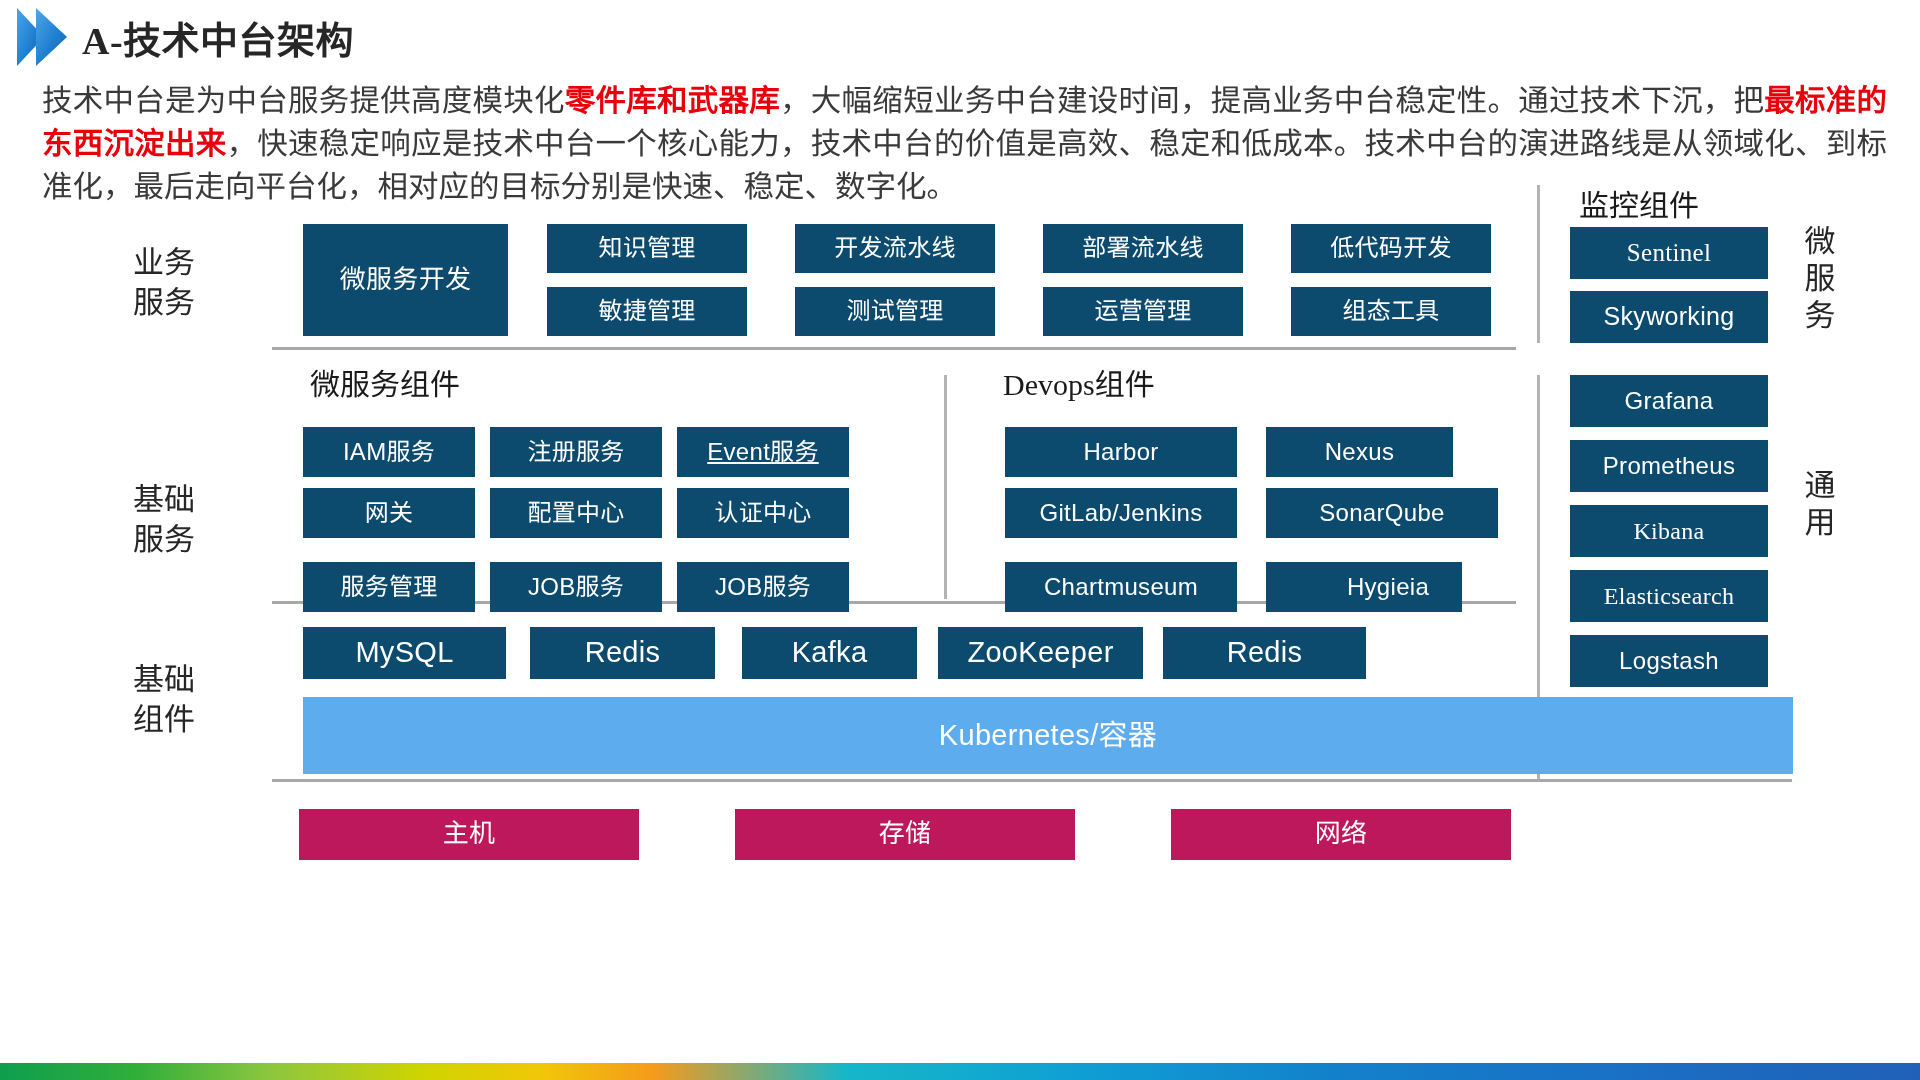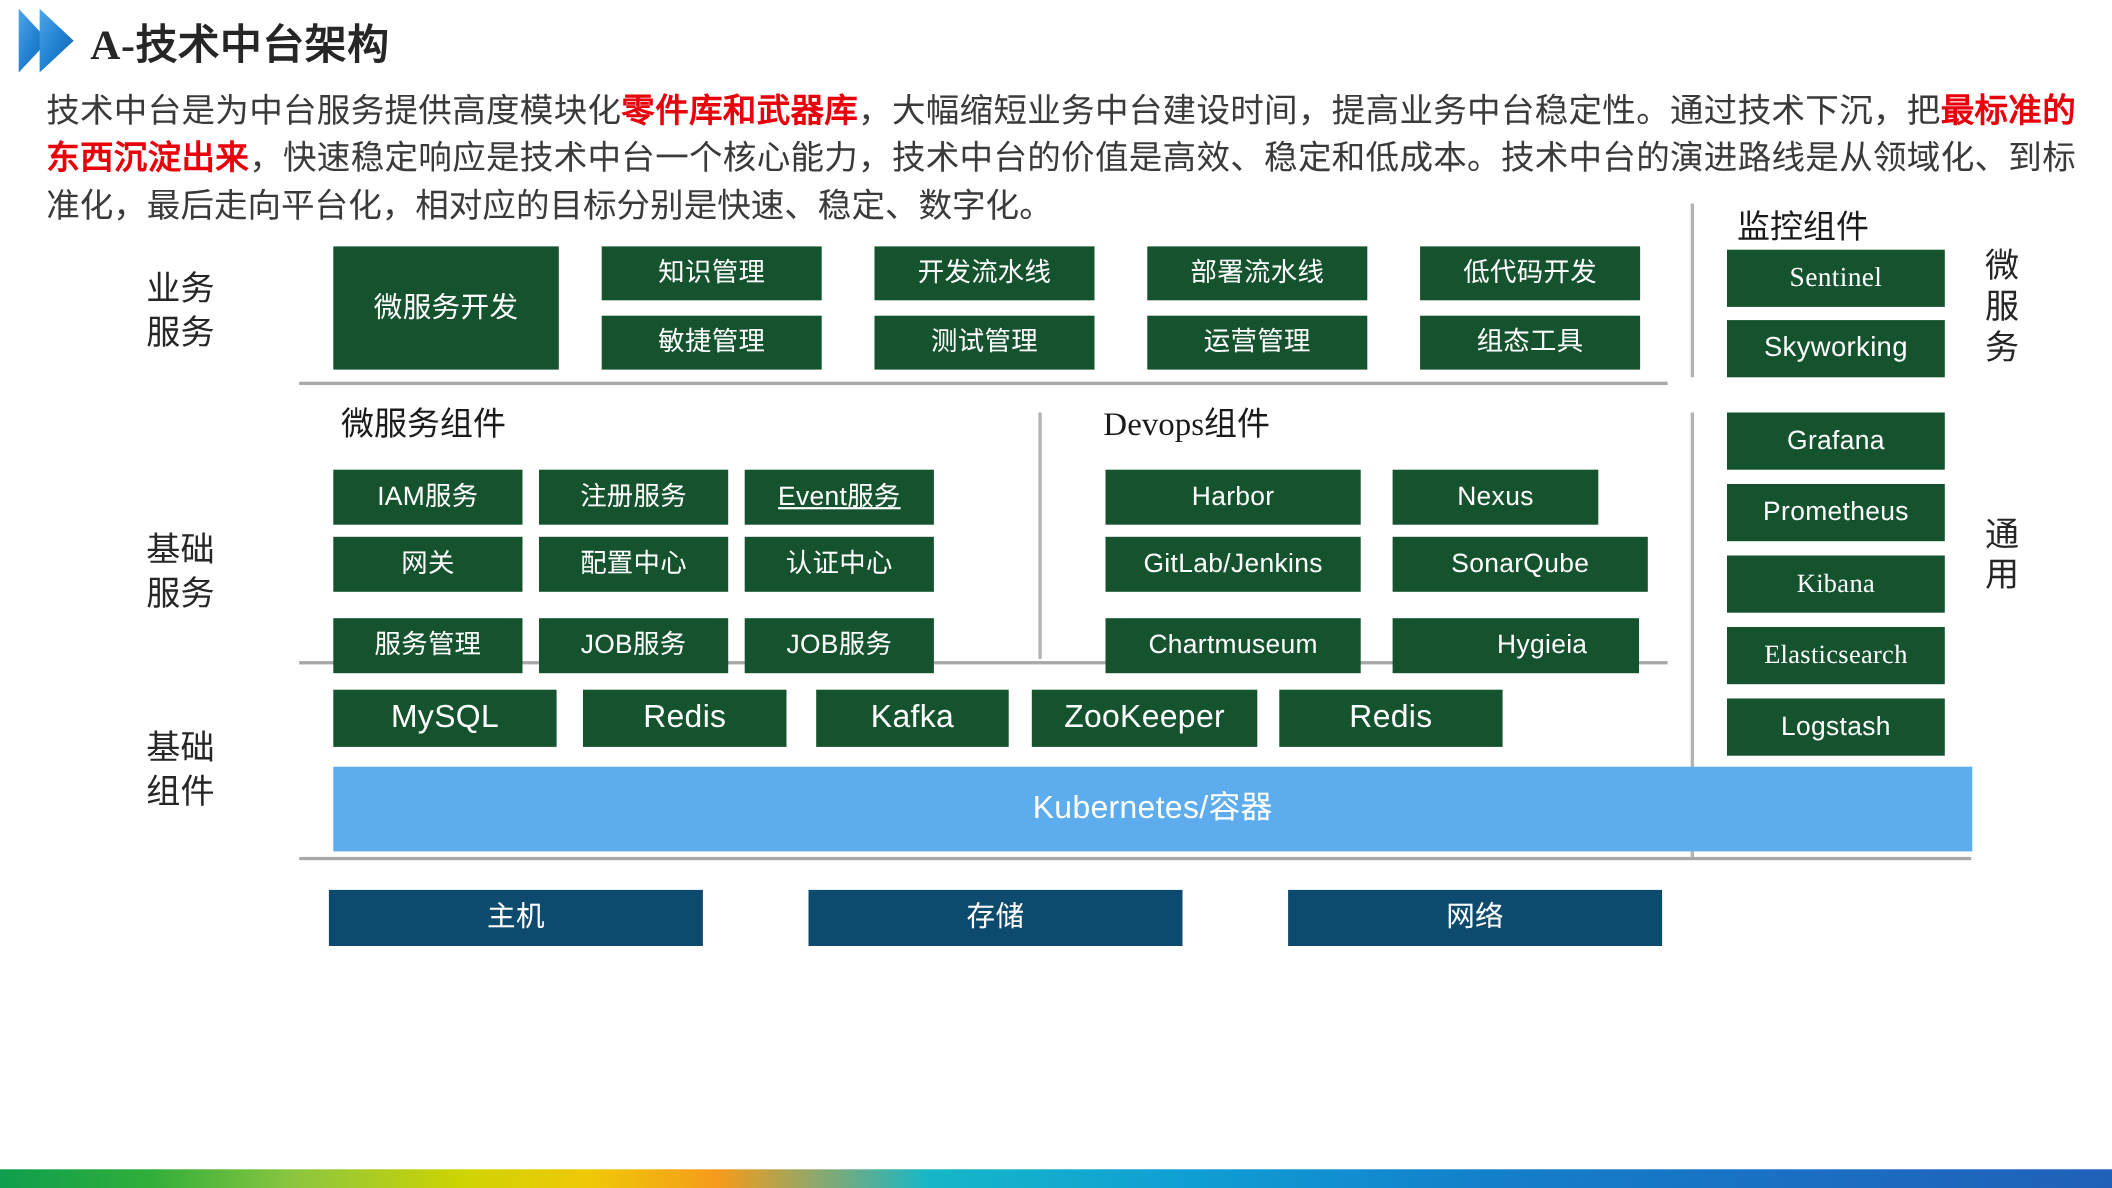--- a/index.html
+++ b/index.html
@@ -92,21 +92,21 @@
   .sect-title {
     position: absolute;
     font-family: "Liberation Serif", "DejaVu Serif", serif;
     font-size: 30px;
     color: #1a1a1a;
     white-space: nowrap;
   }
 
   .box {
     position: absolute;
-    background: #14532d;
+    background: #0c4a6e;
     color: #ffffff;
     display: flex;
     align-items: center;
     justify-content: center;
     font-size: 24px;
     letter-spacing: 0.3px;
     box-sizing: border-box;
     text-align: center;
     line-height: 1.1;
     overflow: hidden;
@@ -114,21 +114,21 @@
   .box.serif {
     font-family: "Liberation Serif", "DejaVu Serif", serif;
   }
   .box.sans {
     font-family: "Liberation Sans", "DejaVu Sans", sans-serif;
   }
   .box.light {
     background: #5cacee;
   }
   .box.grey {
-    background: #0c4a6e;
+    background: #be185d;
     color: #ffffff;
   }
 
   .hrule {
     position: absolute;
     height: 3px;
     background: #a8a8a8;
   }
   .vrule {
     position: absolute;
@@ -219,21 +219,21 @@
   <div class="box sans" style="left:490px; top:357px; width:172px; height:50px;">JOB服务</div>
   <div class="box sans" style="left:677px; top:357px; width:172px; height:50px;">JOB服务</div>
 
   <div class="box sans" style="left:1005px; top:222px; width:232px; height:50px;">Harbor</div>
   <div class="box sans" style="left:1266px; top:222px; width:187px; height:50px;">Nexus</div>
 
   <div class="box sans" style="left:1005px; top:283px; width:232px; height:50px;">GitLab/Jenkins</div>
   <div class="box sans" style="left:1266px; top:283px; width:232px; height:50px;">SonarQube</div>
 
   <div class="box sans" style="left:1005px; top:357px; width:232px; height:50px;">Chartmuseum</div>
-  <div class="box sans" style="left:1266px; top:357px; width:224px; height:50px;padding-left:48px;">Hygieia</div>
+  <div class="box sans" style="left:1266px; top:357px; width:196px; height:50px;padding-left:48px;">Hygieia</div>
 
   <div class="box sans" style="left:1570px; top:170px; width:198px; height:52px;">Grafana</div>
   <div class="box sans" style="left:1570px; top:235px; width:198px; height:52px;">Prometheus</div>
   <div class="box serif" style="left:1570px; top:300px; width:198px; height:52px;">Kibana</div>
   <div class="box serif" style="left:1570px; top:365px; width:198px; height:52px;">Elasticsearch</div>
   <div class="box sans" style="left:1570px; top:430px; width:198px; height:52px;">Logstash</div>
 
   <div class="box sans" style="left:303px; top:422px; width:203px; height:52px; font-size:29px;">MySQL</div>
   <div class="box sans" style="left:530px; top:422px; width:185px; height:52px; font-size:29px;">Redis</div>
   <div class="box sans" style="left:742px; top:422px; width:175px; height:52px; font-size:29px;">Kafka</div>

